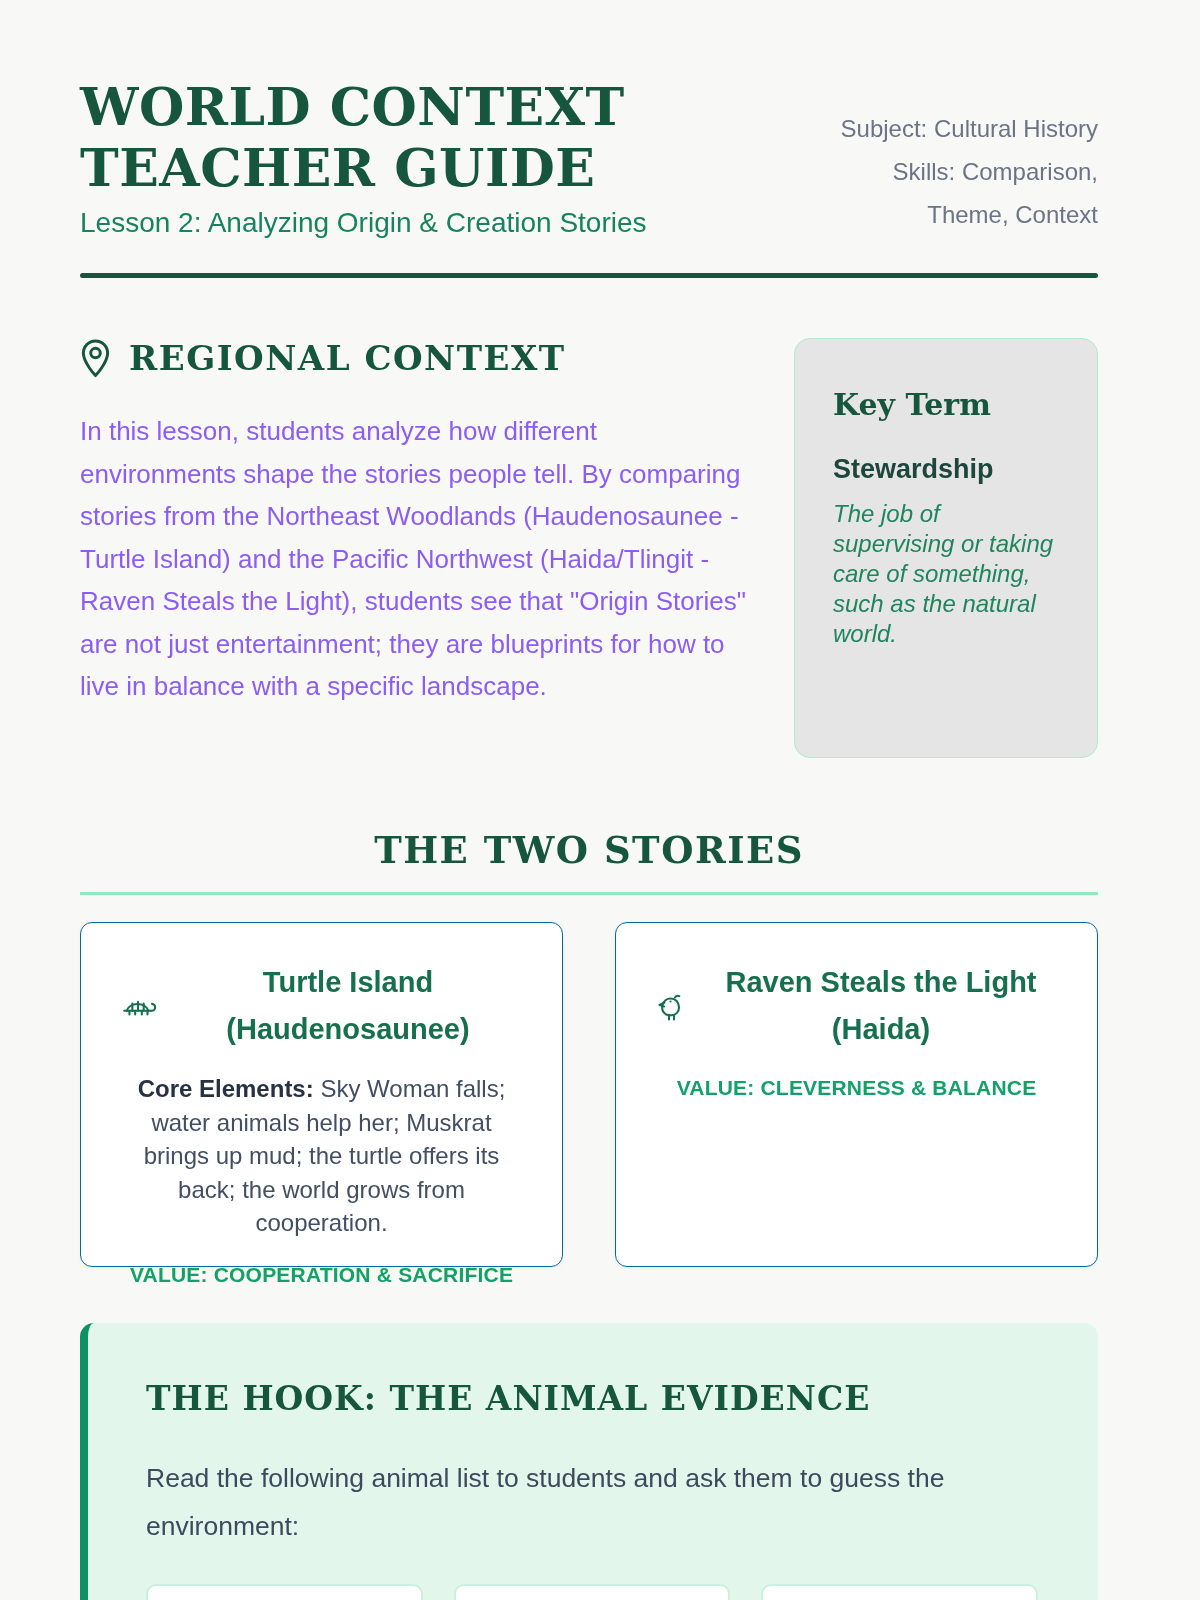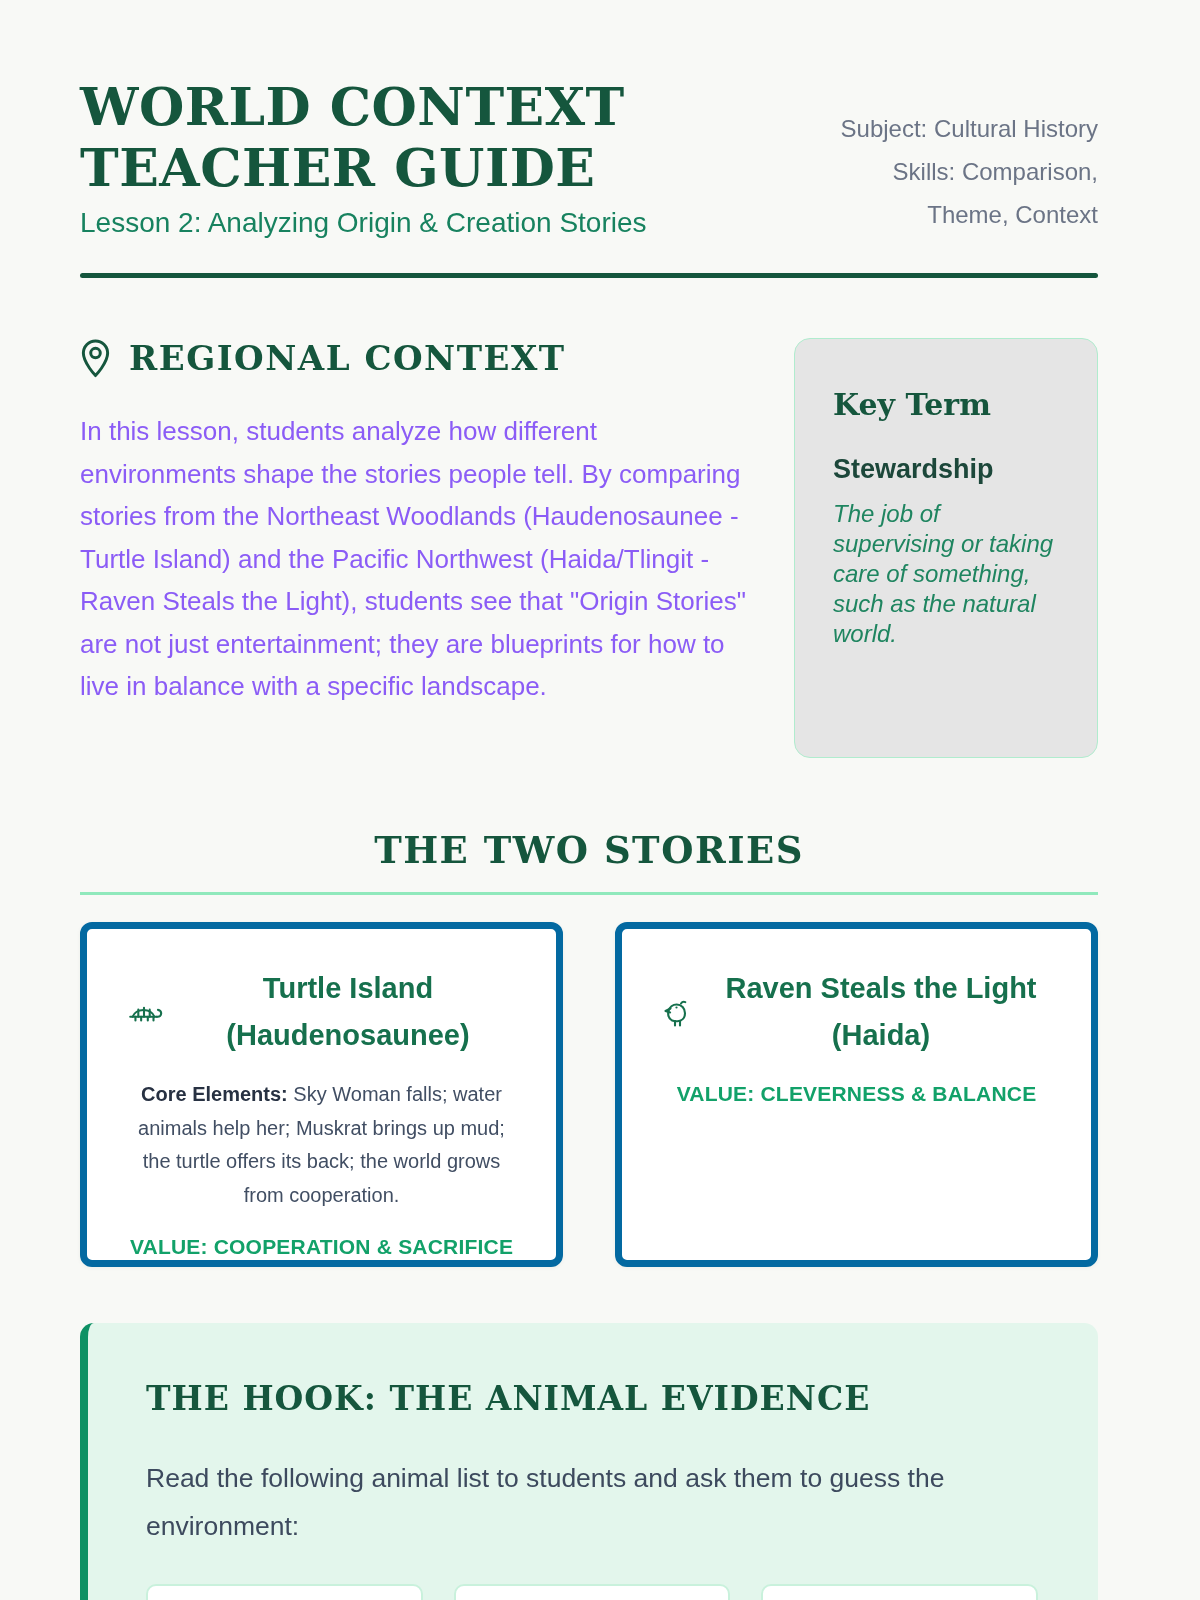--- a/index.html
+++ b/index.html
@@ -86,34 +86,34 @@
   .two-stories-heading {
     font-size: 37px;
     padding-bottom: 20px;
     border-bottom: 3px solid #90e9bc;
   }
   .cards { display: flex; gap: 52px; margin-top: 27px; }
   .story-card {
     flex: 1;
     height: 345px;
     background: #ffffff;
-    border: 7px solid #0369a1;
+    border: 1px solid #0369a1;
     border-radius: 12px;
     padding: 36px 38px;
     box-shadow: 0 1px 4px rgba(20, 60, 45, 0.05);
   }
   .card-head { display: flex; align-items: center; gap: 15px; }
   .card-head svg { flex-shrink: 0; }
   .card-title {
     font-size: 29px;
     font-weight: 700;
     line-height: 47px;
     color: #16704d;
   }
-  .card-core { margin-top: 19px; font-size: 20px; line-height: 33.5px; color: #414e63; }
+  .card-core { margin-top: 19px; font-size: 24px; line-height: 33.5px; color: #414e63; }
   .card-core strong { color: #273142; }
   .card-value {
     margin-top: 23px;
     font-size: 21px;
     font-weight: 700;
     letter-spacing: 0.2px;
     color: #12a169;
   }
 
   

